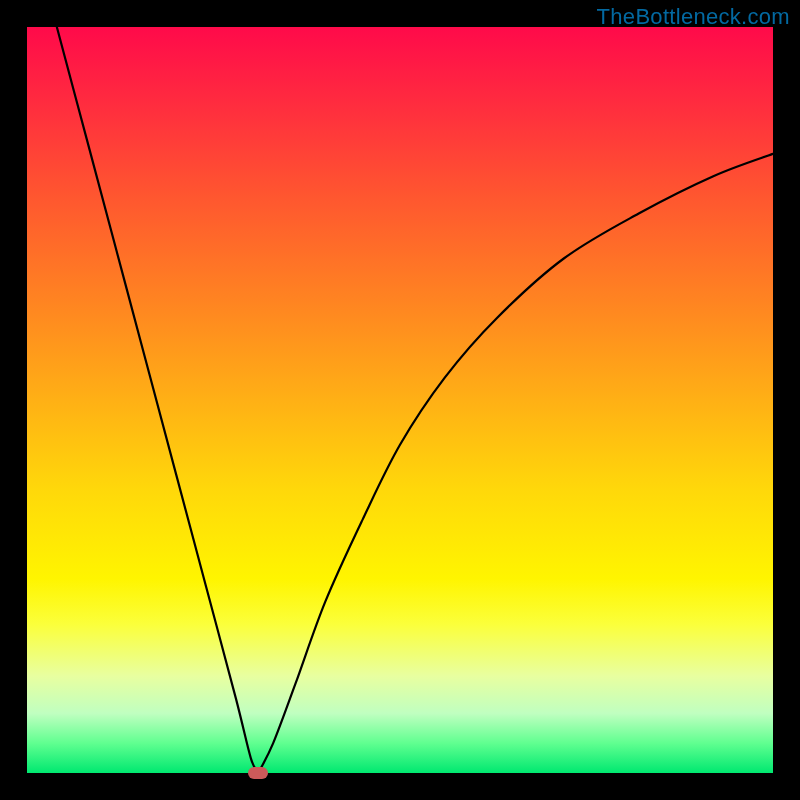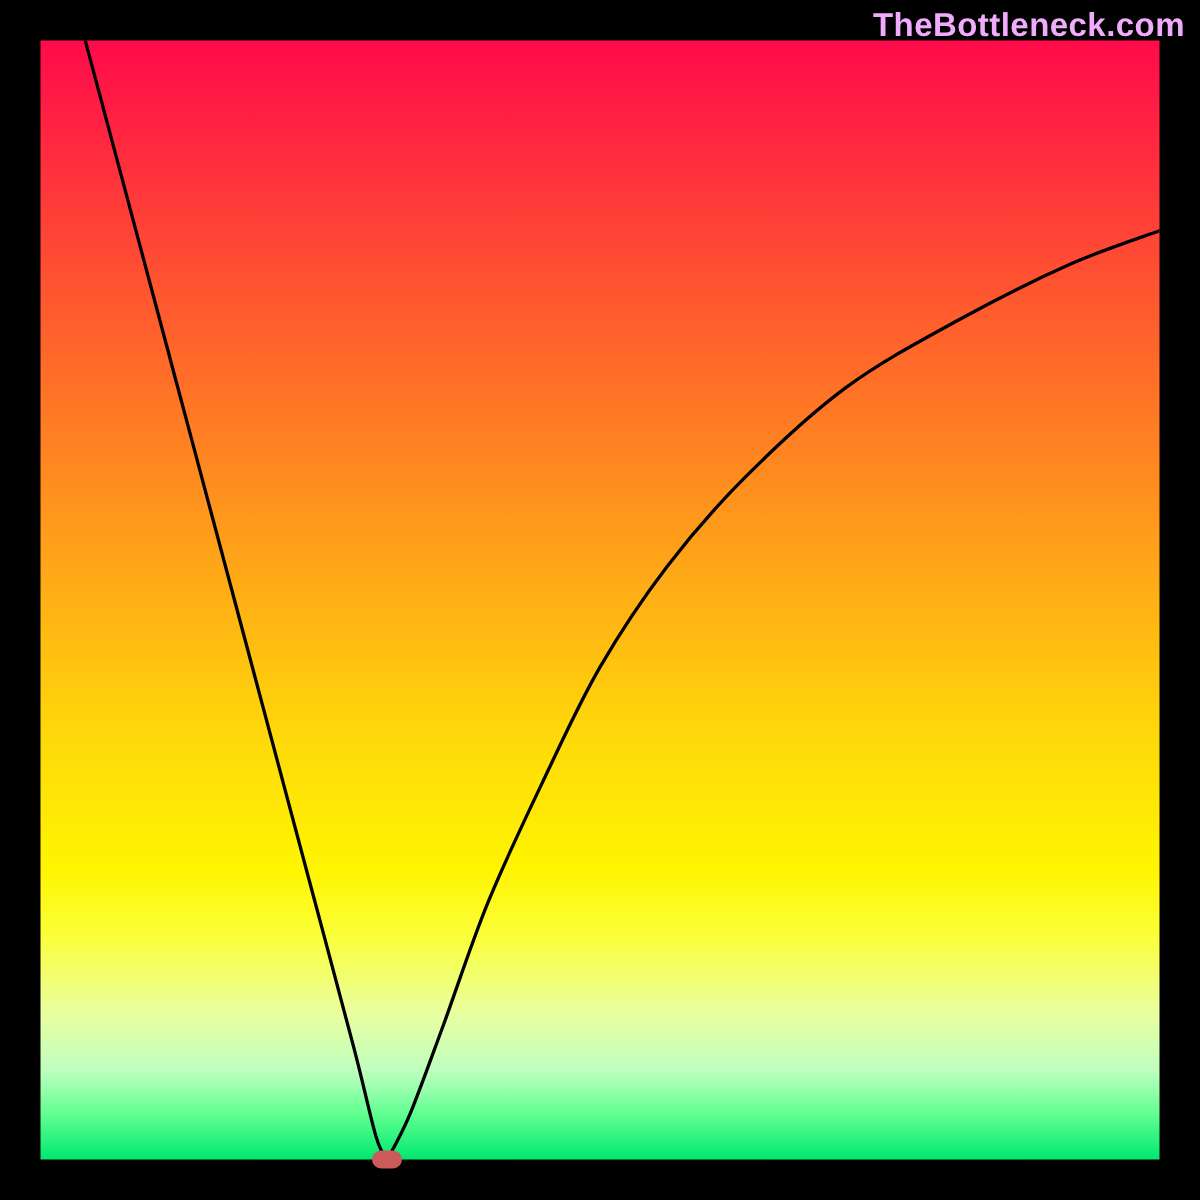--- a/index.html
+++ b/index.html
@@ -35,23 +35,23 @@
       #e8ffa0 87%,
       #c0ffc0 92%,
       #60ff90 96%,
       #00e870 100%
     );
   }
   .watermark {
     position: absolute;
     top: 4px;
     right: 10px;
-    color: #f0abfc;
+    color: #0369a1;
     font-size: 22px;
-    font-weight: 700;
+    font-weight: 400;
     letter-spacing: 0.3px;
     text-align: center;
   }
   svg.curve {
     position: absolute;
     inset: 0;
   }
   .dot {
     position: absolute;
     width: 20px;

